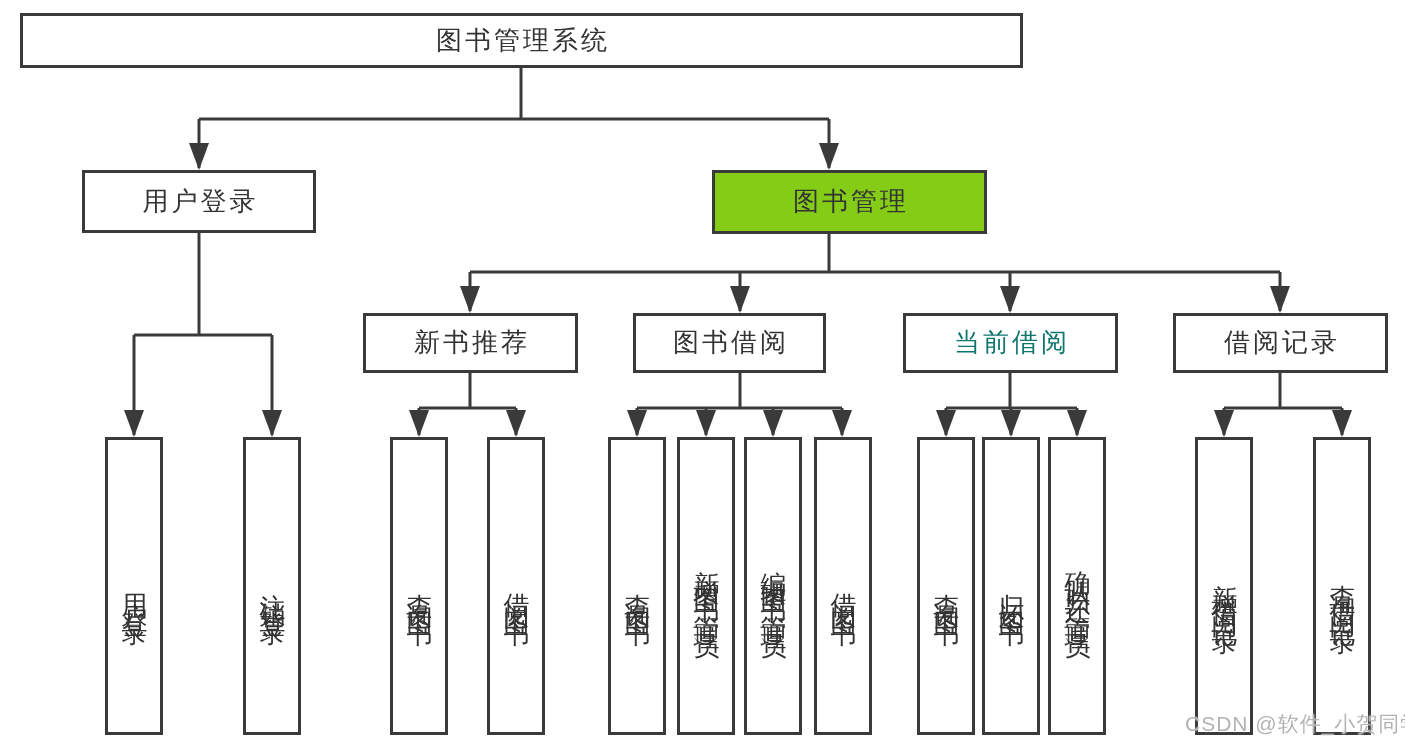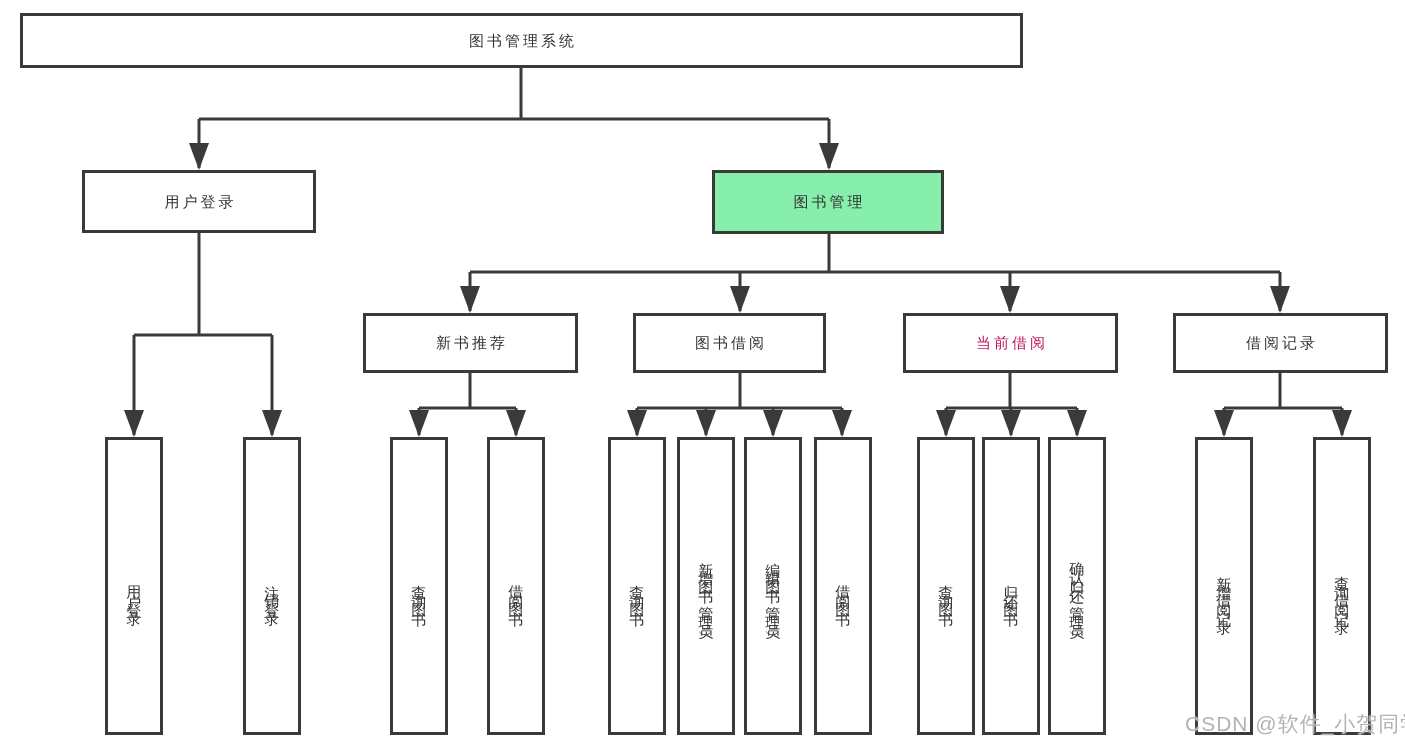--- a/index.html
+++ b/index.html
@@ -22,21 +22,21 @@
     box-sizing: border-box;
     background: #ffffff;
     border: 3px solid #3a3a3a;
     display: flex;
     align-items: center;
     justify-content: center;
     color: #333333;
     z-index: 1;
   }
   .node span {
-    font-size: 15px;
+    font-size: 26px;
     line-height: 1.15;
     white-space: nowrap;
   }
   .node.horizontal span {
     letter-spacing: 3px;
     margin-right: -3px; 
   }
   .node.vertical span {
     writing-mode: vertical-rl;
     text-orientation: mixed;
@@ -110,30 +110,30 @@
       <polygon points="1224,437 1214,410 1234,410" fill="#3a3a3a"></polygon>
       <polygon points="1342,437 1332,410 1352,410" fill="#3a3a3a"></polygon>
     </svg>
   <div id="watermark" style="left: 1185px; top: 710px; color: rgb(179, 179, 179);">CSDN @软件_小贺同学</div>
 <div class="node horizontal" style="left: 20px; top: 13px; width: 1003px; height: 55px; border-color: rgb(58, 58, 58); background: rgb(255, 255, 255); color: rgb(51, 51, 51);">
       <span>图书管理系统</span>
     </div>
     <div class="node horizontal" style="left: 82px; top: 170px; width: 234px; height: 63px; border-color: rgb(58, 58, 58); background: rgb(255, 255, 255); color: rgb(51, 51, 51);">
       <span>用户登录</span>
     </div>
-    <div class="node horizontal" style="left: 712px; top: 170px; width: 232px; height: 64px; border-color: rgb(58, 58, 58); background: #86efac; color: rgb(51, 51, 51);">
+    <div class="node horizontal" style="left: 712px; top: 170px; width: 275px; height: 64px; border-color: rgb(58, 58, 58); background: #84cc16; color: rgb(51, 51, 51);">
       <span>图书管理</span>
     </div>
     <div class="node horizontal" style="left: 363px; top: 313px; width: 215px; height: 60px; border-color: rgb(58, 58, 58); background: rgb(255, 255, 255); color: rgb(51, 51, 51);">
       <span>新书推荐</span>
     </div>
     <div class="node horizontal" style="left: 633px; top: 313px; width: 193px; height: 60px; border-color: rgb(58, 58, 58); background: rgb(255, 255, 255); color: rgb(51, 51, 51);">
       <span>图书借阅</span>
     </div>
-    <div class="node horizontal" style="left: 903px; top: 313px; width: 215px; height: 60px; border-color: rgb(58, 58, 58); background: rgb(255, 255, 255); color: #be185d;">
+    <div class="node horizontal" style="left: 903px; top: 313px; width: 215px; height: 60px; border-color: rgb(58, 58, 58); background: rgb(255, 255, 255); color: #0f766e;">
       <span>当前借阅</span>
     </div>
     <div class="node horizontal" style="left: 1173px; top: 313px; width: 215px; height: 60px; border-color: rgb(58, 58, 58); background: rgb(255, 255, 255); color: rgb(51, 51, 51);">
       <span>借阅记录</span>
     </div>
     <div class="node vertical" style="left: 105px; top: 437px; width: 58px; height: 298px; border-color: rgb(58, 58, 58); background: rgb(255, 255, 255); color: rgb(51, 51, 51);">
       <span>用户登录</span>
     </div>
     <div class="node vertical" style="left: 243px; top: 437px; width: 58px; height: 298px; border-color: rgb(58, 58, 58); background: rgb(255, 255, 255); color: rgb(51, 51, 51);">
       <span>注销登录</span>

